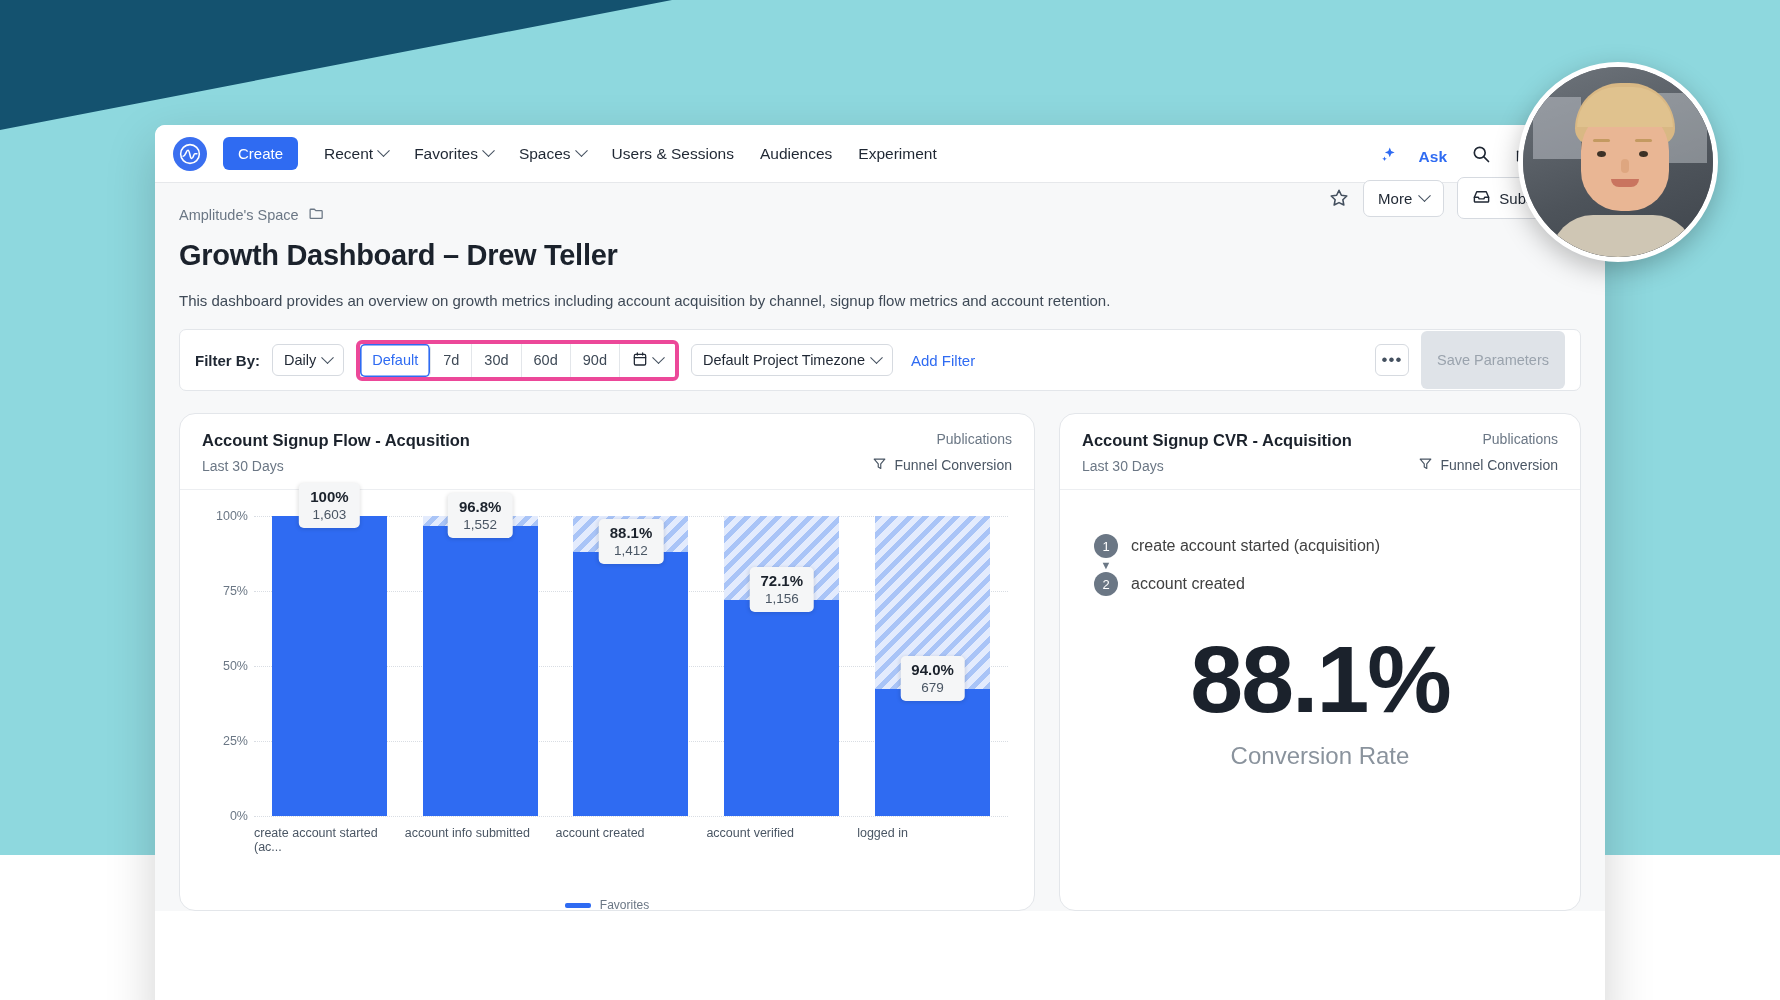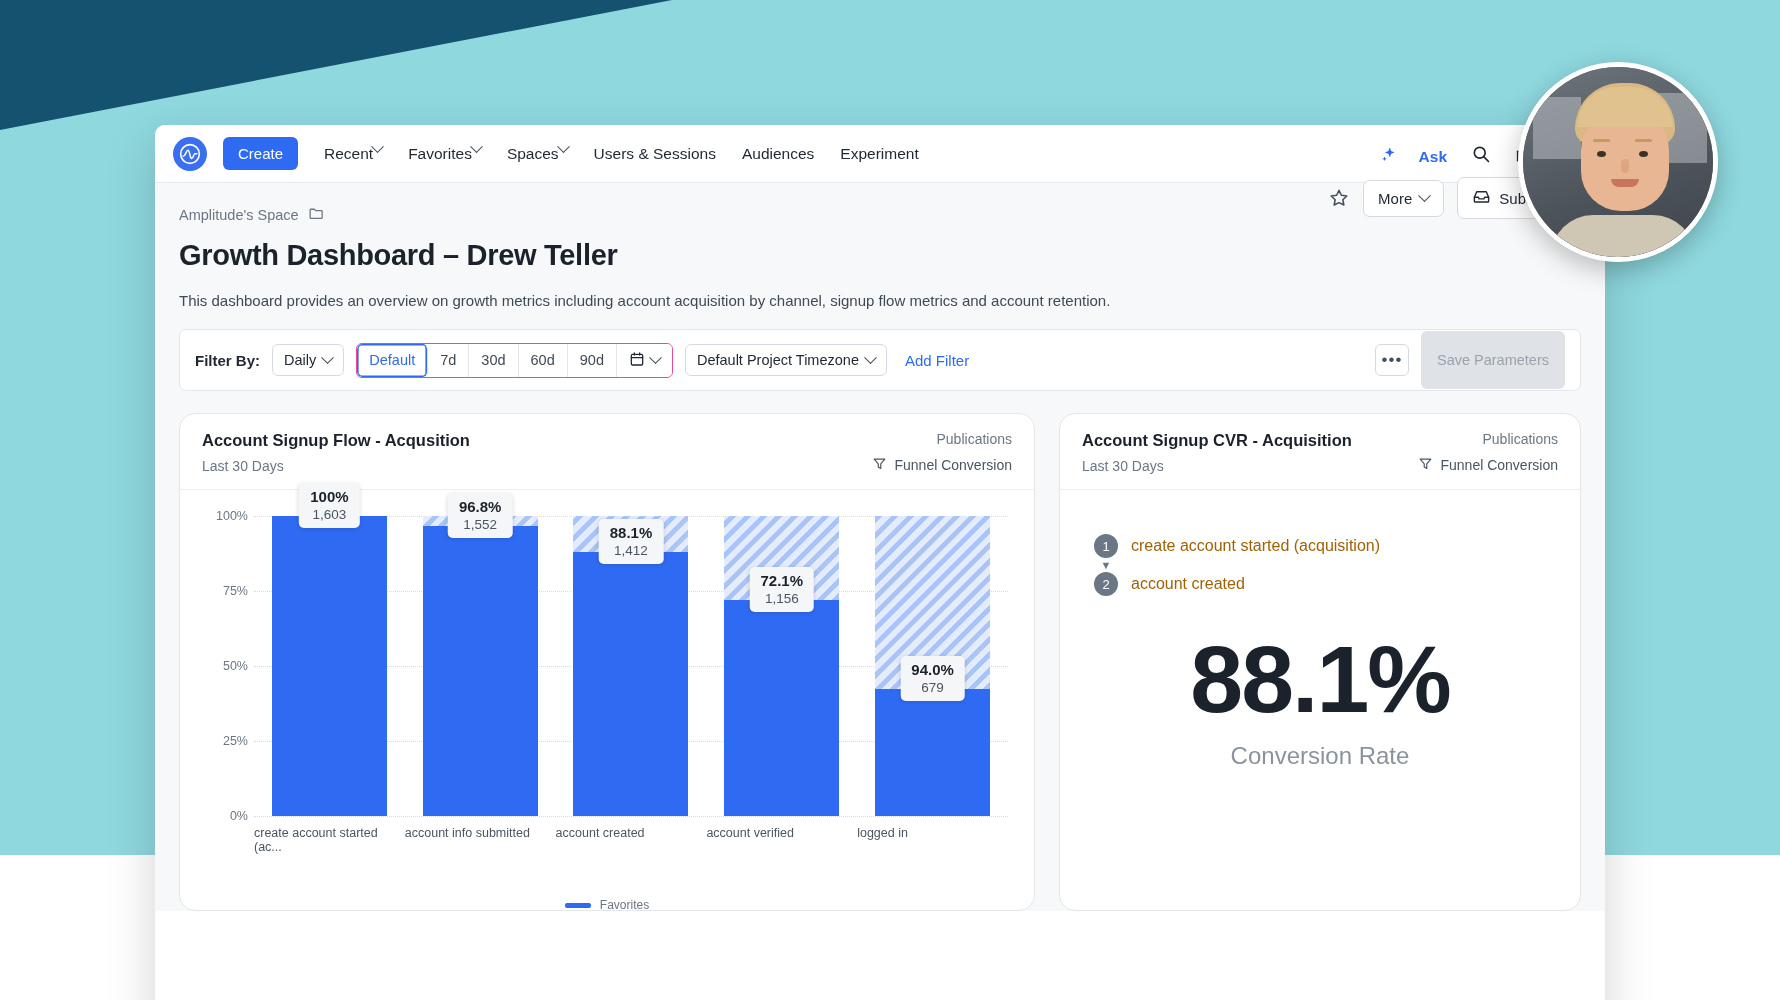--- a/index.html
+++ b/index.html
@@ -36,21 +36,21 @@
   .logo {
     width:34px; height:34px; border-radius:50%; background:#3a6ff0;
     display:flex; align-items:center; justify-content:center; flex:0 0 auto;
   }
   .create-btn {
     margin-left:16px; background:#2f6bf2; color:#fff; font-size:15px;
     padding:8px 15px; border-radius:6px; border:none; cursor:pointer; font-weight:400;
   }
   .navitems { display:flex; align-items:center; gap:26px; margin-left:26px; }
   .navitem {
-    display:flex; font-size:15.5px; color:#1f2733;
+    display:flex; align-items:center; gap:6px; font-size:15.5px; color:#1f2733;
     cursor:pointer; white-space:nowrap;
   }
   .chev { display:inline-block; width:9px; height:9px; border-right:1.6px solid #44505f;
           border-bottom:1.6px solid #44505f; transform:rotate(45deg) translate(-2px,-2px); }
   .nav-right { margin-left:auto; display:flex; align-items:center; gap:24px; }
   .ask { display:flex; align-items:center; gap:21px; color:#2f6bf2; font-size:15.5px; font-weight:700; cursor:pointer;margin-top:7px; }
   .icon-btn { cursor:pointer; display:flex; align-items:center; justify-content:center; }
 
   
   .page-head { padding:22px 24px 0 24px; background:#f7f8f9; }
@@ -67,21 +67,21 @@
   .filterbar-wrap { padding:20px 24px 0 24px; background:#f7f8f9; }
   .filterbar {
     background:#fff; border:1px solid #e3e6ea; border-radius:7px;
     height:62px; display:flex; align-items:center; padding:0 15px; gap:12px;
   }
   .filter-label { font-size:15px; font-weight:700; color:#1f2733; }
   .sel {
     display:flex; align-items:center; gap:7px; border:1px solid #d6dae0; background:#fff;
     border-radius:6px; padding:7px 11px; font-size:14.5px; color:#1f2733; cursor:pointer; white-space:nowrap;
   }
-  .seg { display:flex; align-items:stretch; border:1px solid #ec4899; border-radius:6px; overflow:hidden; }
+  .seg { display:flex; align-items:stretch; border:4px solid #ec4899; border-radius:6px; overflow:hidden; }
   .seg > div {
     padding:7px 12px; font-size:14.5px; color:#3f4a57; cursor:pointer; background:#fff;
     border-right:1px solid #e3e6ea; display:flex; align-items:center; gap:6px;
   }
   .seg > div:last-child { border-right:none; }
   .seg > div.active { color:#2f6bf2; box-shadow: inset 0 0 0 1.6px #2f6bf2; border-radius:5px; }
   .addfilter { color:#2f6bf2; font-size:15px; cursor:pointer; margin-left:6px; }
   .filter-right { margin-left:auto; display:flex; align-items:center; gap:12px; }
   .dots-btn {
     border:1px solid #d6dae0; background:#fff; border-radius:6px; width:34px; height:32px;
@@ -141,21 +141,21 @@
   .legend-swatch { width:26px; height:5px; background:#2f6bf2; border-radius:2px; }
   .legend-txt { font-size:12px; color:#6b7785; }
 
   
   .cvr-body { padding:44px 34px 0 34px; }
   .step { display:flex; align-items:center; gap:13px; }
   .step-num {
     width:24px; height:24px; border-radius:50%; background:#6b7785; color:#fff;
     font-size:13px; display:flex; align-items:center; justify-content:center; flex:0 0 auto;
   }
-  .step-txt { font-size:16px; color:#a16207; }
+  .step-txt { font-size:16px; color:#404040; }
   .step-arrow { width:24px; text-align:center; color:#6b7785; font-size:11px; line-height:10px; margin:2px 0; }
   .big-pct {
     font-size:95px; font-weight:700; color:#1b222c; text-align:center;
     margin-top:34px; letter-spacing:-2px; line-height:1.05;
   }
   .cvr-caption { text-align:center; font-size:24px; color:#8a939d; margin-top:12px; }
 
   
   .avatar {
     position:absolute; right:62px; top:62px; width:200px; height:200px; border-radius:50%;

